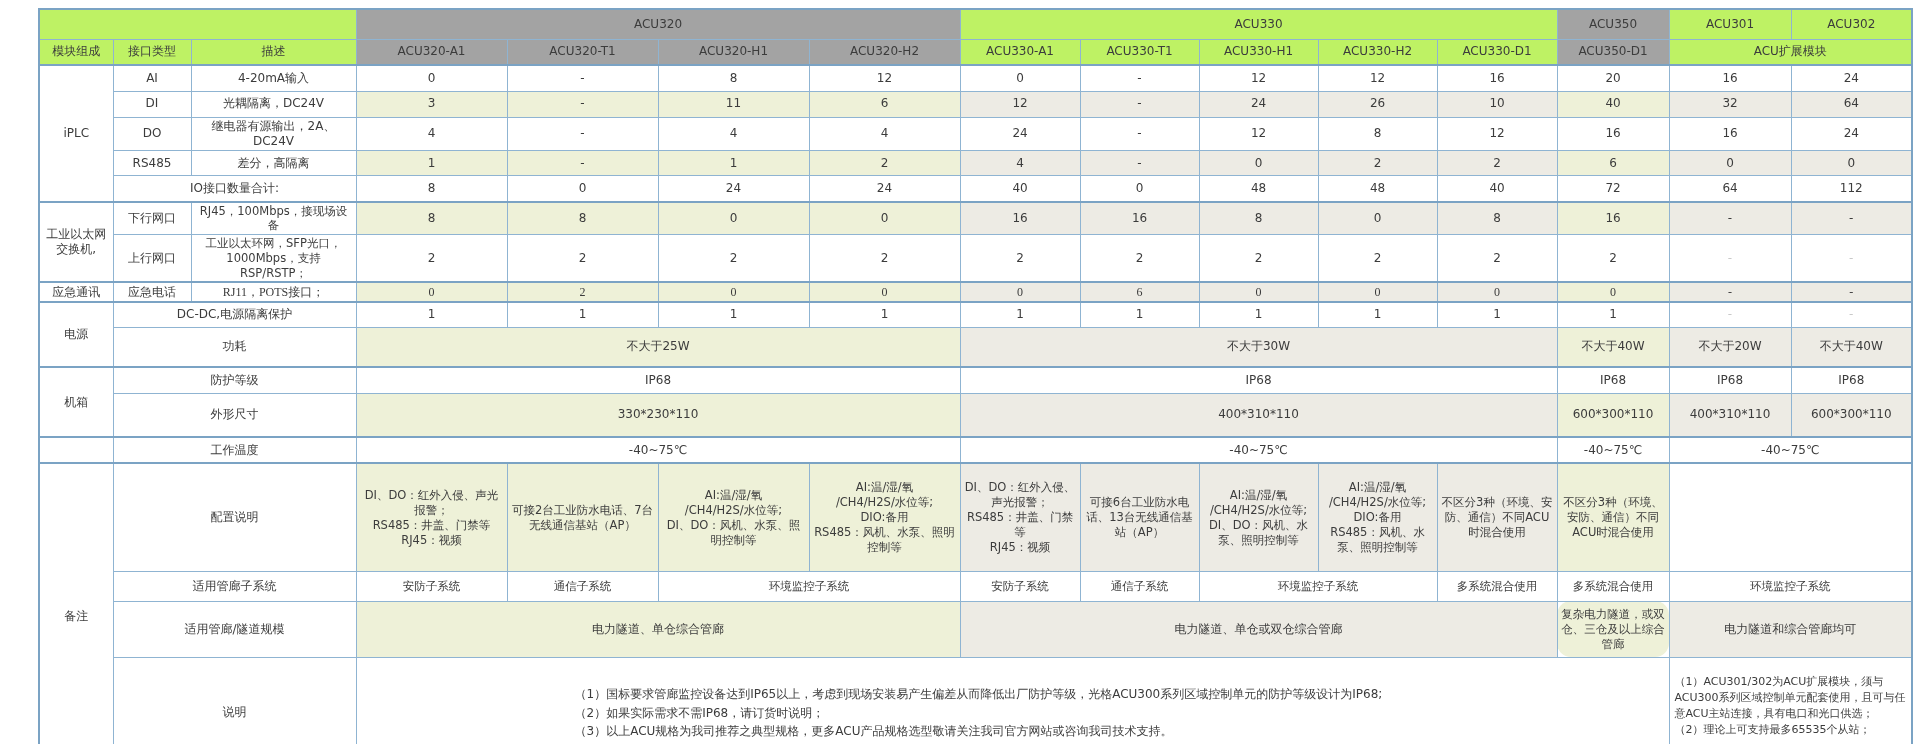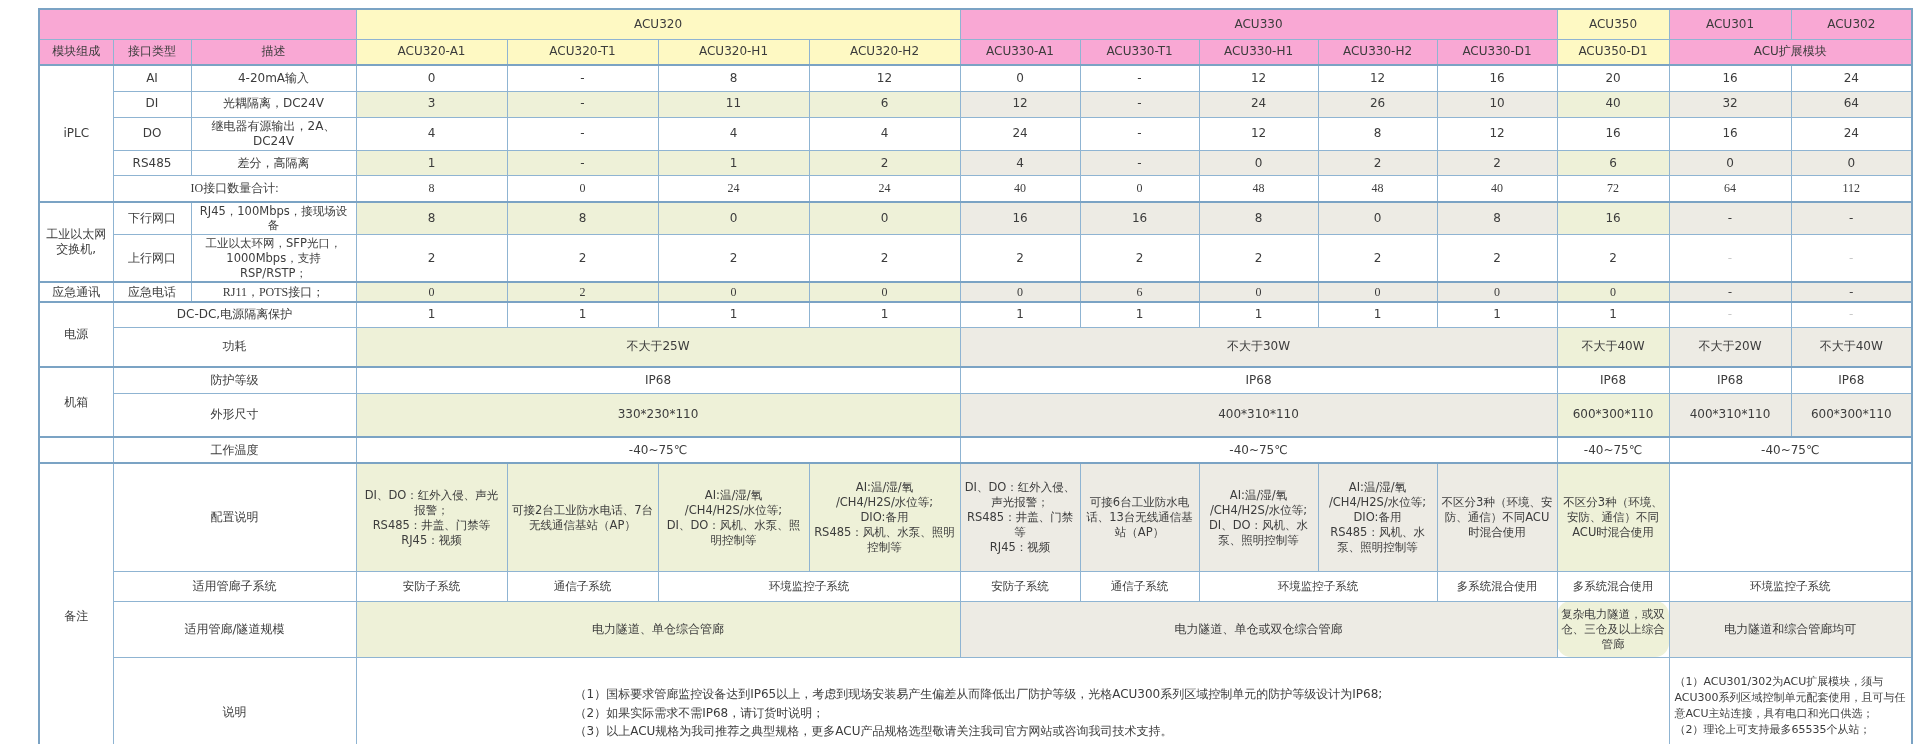--- a/index.html
+++ b/index.html
@@ -2,22 +2,22 @@
 <html><head>
 <meta charset="utf-8">
 <style>
   html,body{margin:0;padding:0;background:#ffffff;}
   body{width:1920px;height:744px;overflow:hidden;
        font-family:"DejaVu Sans","Liberation Sans",sans-serif;color:#3c3c3c;}
   .wrap{padding:8px 0 0 38px;}
   table{border-collapse:collapse;table-layout:fixed;width:1873px;border:2px solid #7ba3c4;}
   td{border:1px solid #8fb4d2;font-size:12px;text-align:center;vertical-align:middle;
      padding:1px 3px;line-height:1.28;white-space:pre-line;overflow:hidden;}
-  td.hb{background:#f9a8d4;margin-left:28px;}
-  td.hg{background:#fef9c3;}
+  td.hb{background:#bef264;margin-left:28px;}
+  td.hg{background:#a3a3a3;}
   td.tg{background:#eef1d8;}
   td.tn{background:#edebe4;}
   tr.thick td{border-top:2px solid #7ba3c4;}
   td.cfg{font-size:11.5px;line-height:1.3;}
   td.small{font-size:11.5px;border-radius:14px;}
   td.faint{color:#c9c9c9;}
   td.notes-main{text-align:left;padding-left:218px;padding-right:10px;font-size:12px;line-height:1.55;vertical-align:middle;}
   td.notes-ext{text-align:left;padding:16px 5px;font-size:11px;line-height:1.45;vertical-align:top;}
 </style>
 </head>
@@ -125,21 +125,21 @@
           <td class="tg">2</td>
           <td class="tn">4</td>
           <td class="tn">-</td>
           <td class="tn">0</td>
           <td class="tn">2</td>
           <td class="tn">2</td>
           <td class="tg">6</td>
           <td class="tn">0</td>
           <td class="tn">0</td>
         </tr>
-        <tr style="height: 26px; font-family: Liberation Serif, serif;">
+        <tr style="height: 26px;">
           <td colspan="2">IO接口数量合计:</td>
           <td>8</td>
           <td>0</td>
           <td>24</td>
           <td>24</td>
           <td>40</td>
           <td>0</td>
           <td>48</td>
           <td>48</td>
           <td>40</td>

